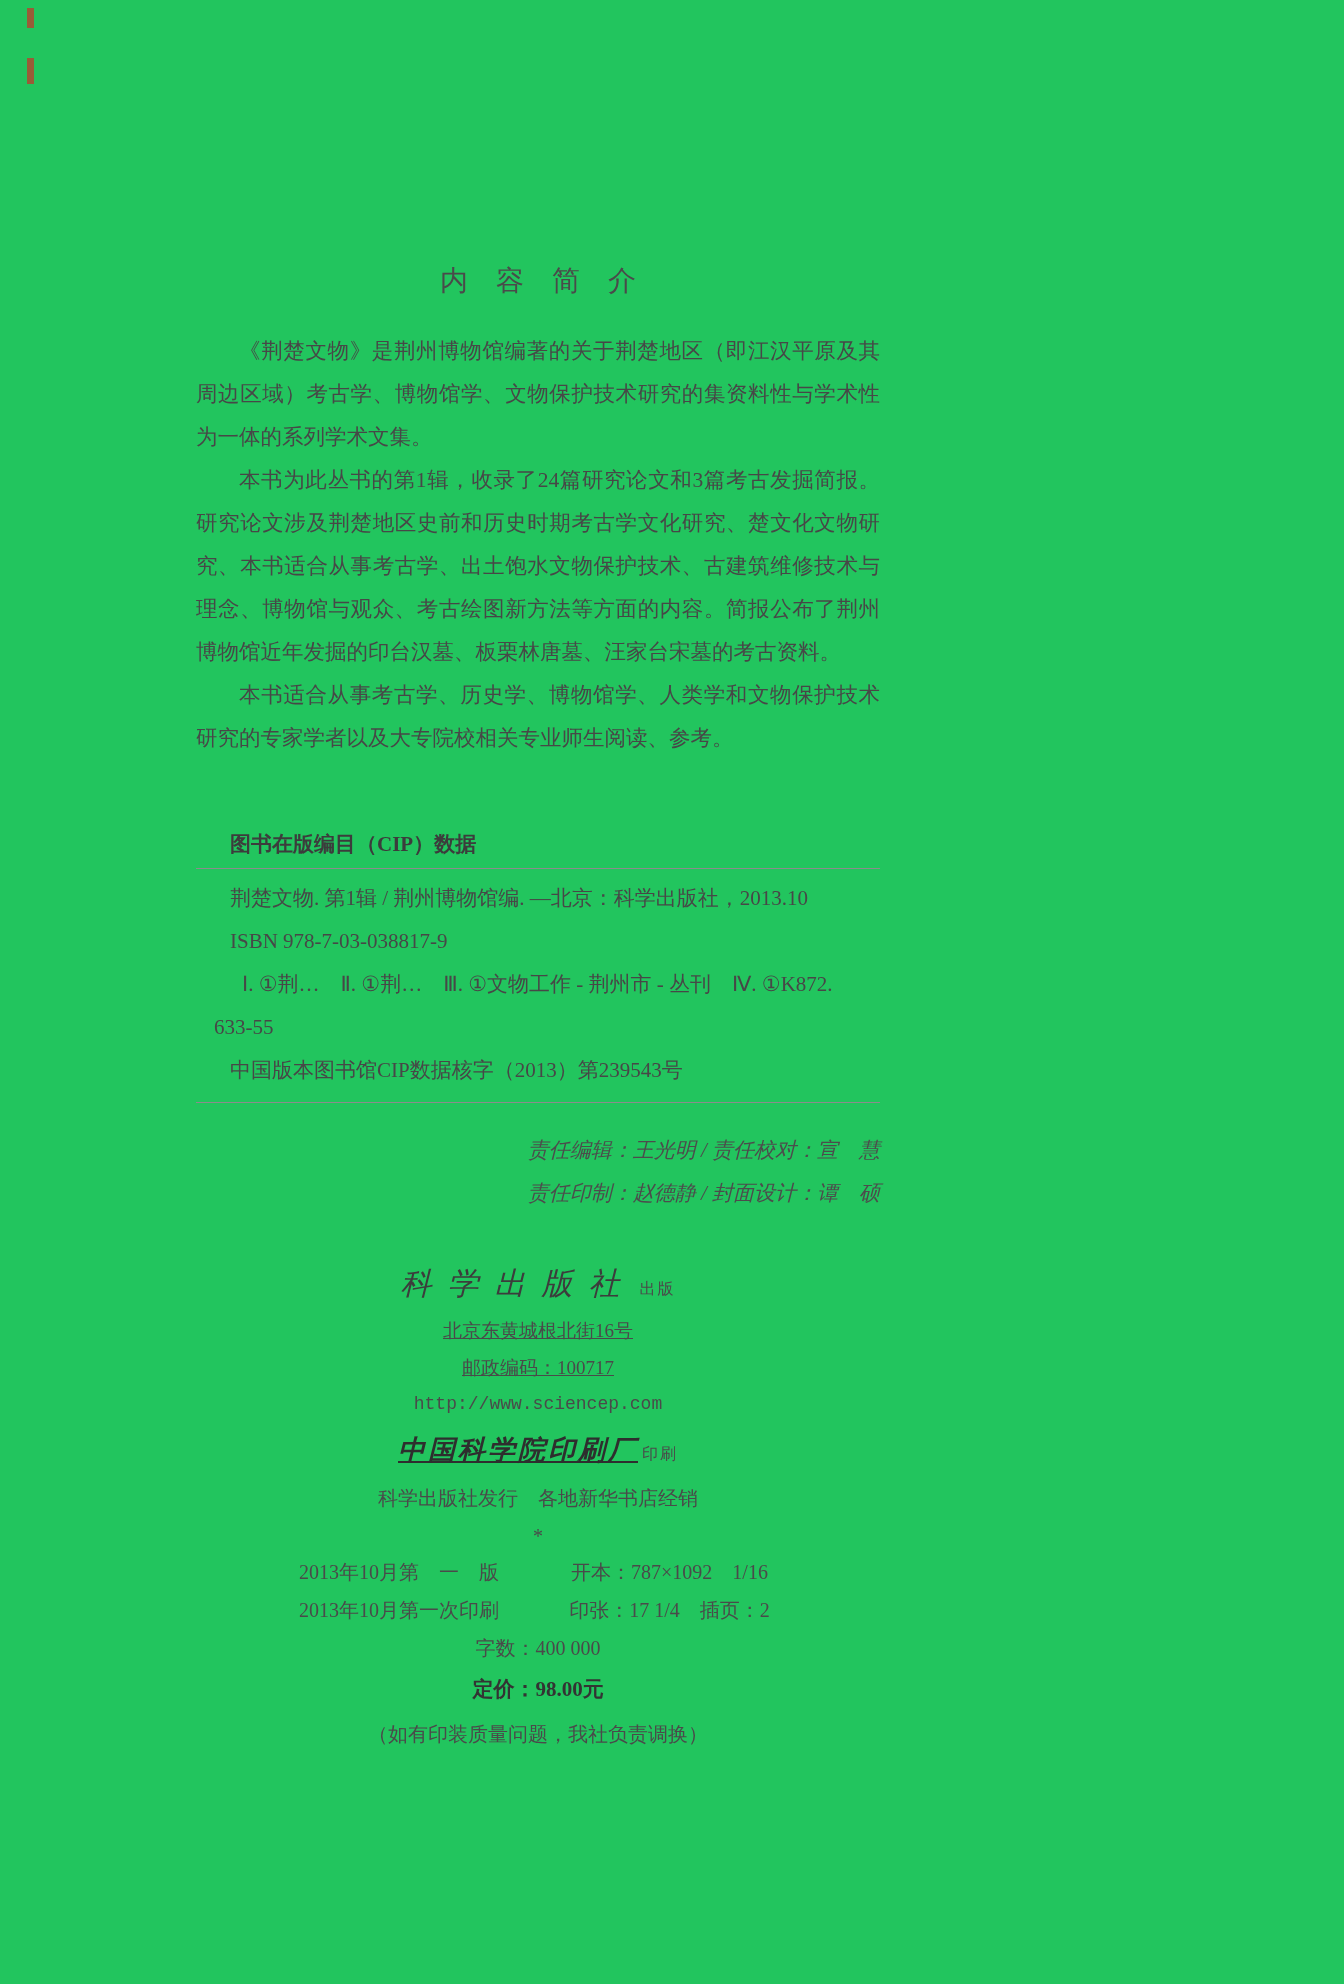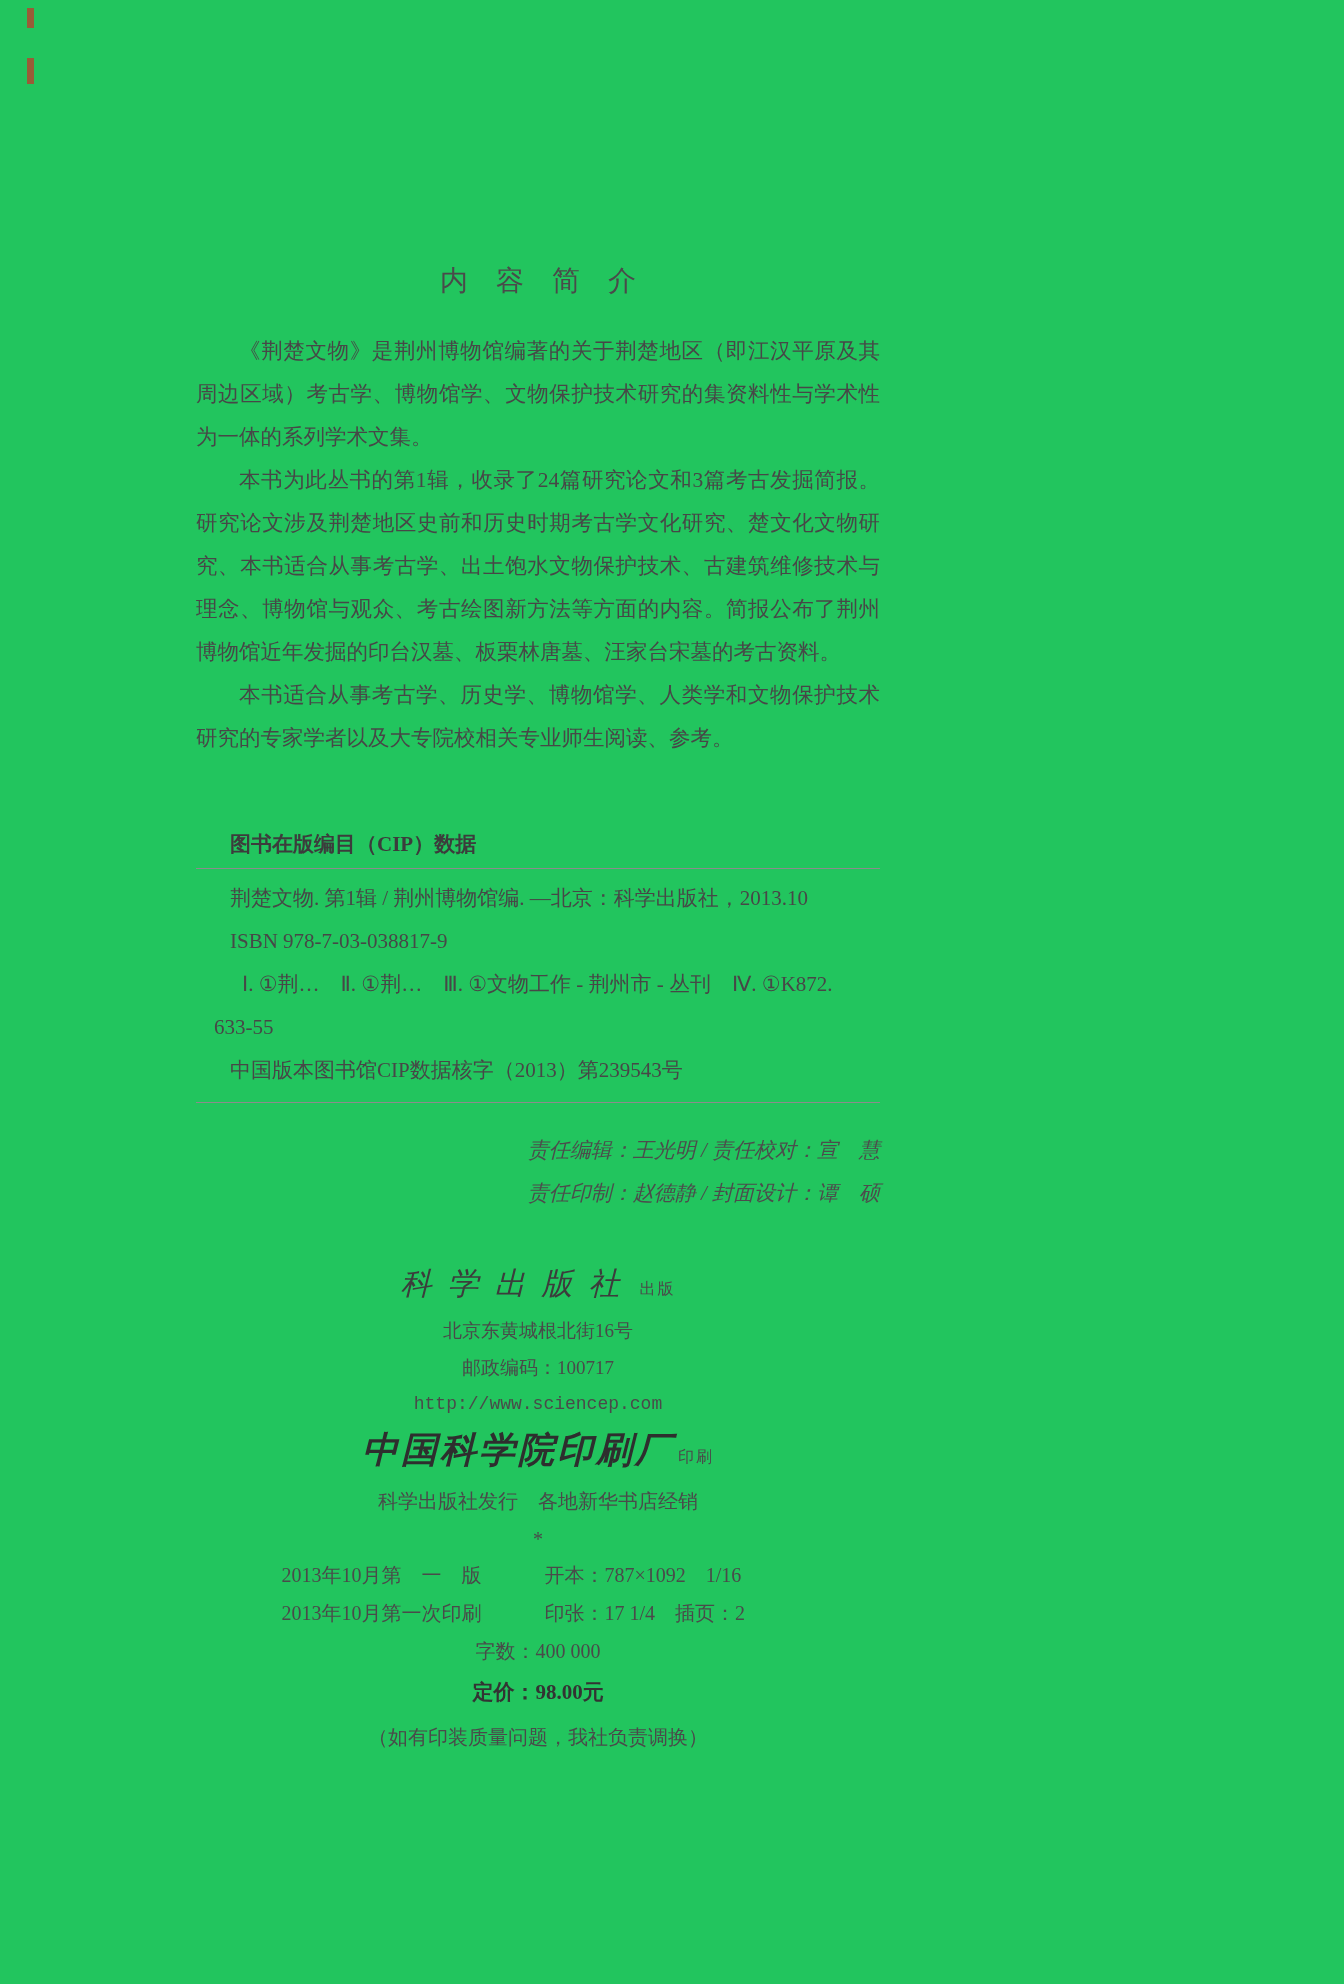--- a/index.html
+++ b/index.html
@@ -75,41 +75,42 @@
   
   .imprint { margin-top: 46px; text-align: center; color: #4a4a4a; }
   .logotype-row { line-height: 46px; }
   .publisher-logotype {
     font-size: 31px;
     letter-spacing: 16px;
     font-style: italic;
     color: #3c3c3c;
   }
   .logotype-suffix { font-size: 16px; letter-spacing: 2px; color:#4a4a4a; }
-  .imprint-line { font-size: 19px; line-height: 37px; }
+  .imprint-line { font-size: 19px; line-height: 37px; text-decoration: underline; }
   .imprint-url { font-size: 18px; line-height: 37px; font-family: Liberation Mono, monospace; text-align: center; }
   .printer-row { line-height: 46px; margin-top: 4px; }
   .printer-logotype {
-    font-size: 36px;
+    font-size: 27px;
     font-weight: bold;
     font-style: italic;
     letter-spacing: 3px;
     color: #2e2e2e;
+    text-decoration: underline;
   }
   .distribution { font-size: 20px; line-height: 42px; }
   .star { font-size: 20px; line-height: 34px; }
   .ed-row {
     display: grid;
     grid-template-columns: 235px 250px;
     justify-content: center;
     column-gap: 28px;
     font-size: 20px;
     line-height: 38px;
   }
-  .ed-row span { text-align: left; white-space: nowrap; }
+  .ed-row span { text-align: center; white-space: nowrap; }
   .word-count { font-size: 20px; line-height: 38px; }
   .price { font-size: 21px; font-weight: bold; line-height: 44px; color:#333; }
   .note { font-size: 20px; line-height: 46px; }
 </style>
 </head>
 <body>
 
 <div class="page">
   <div class="scan-mark m1"></div>
   <div class="scan-mark m2"></div>

